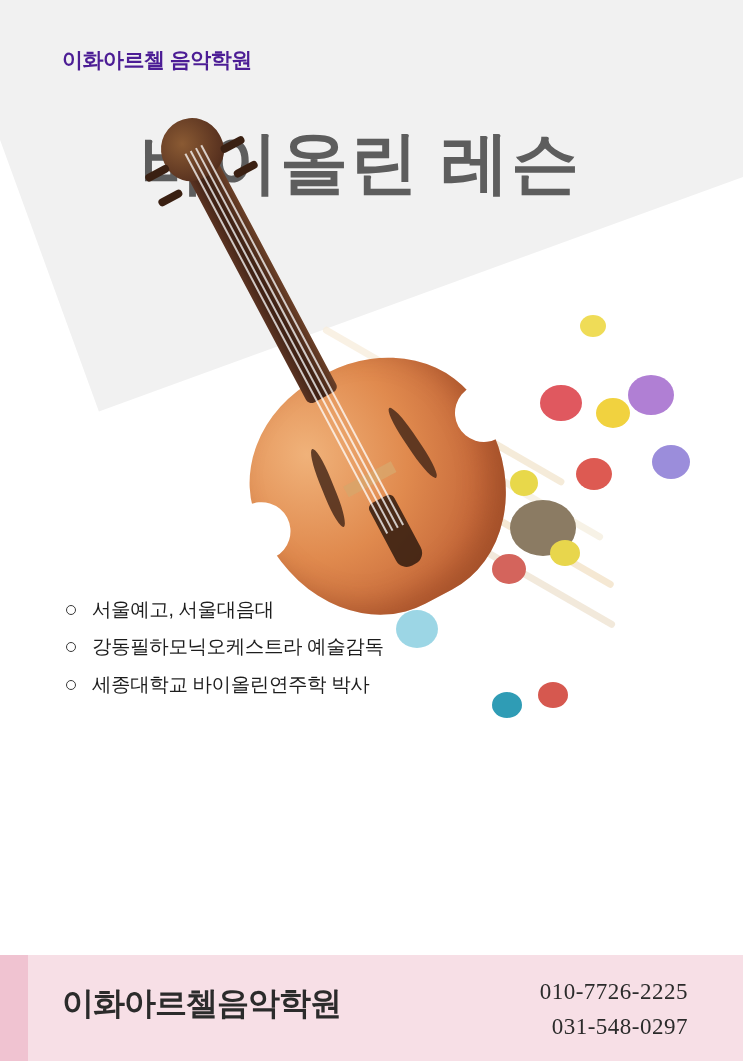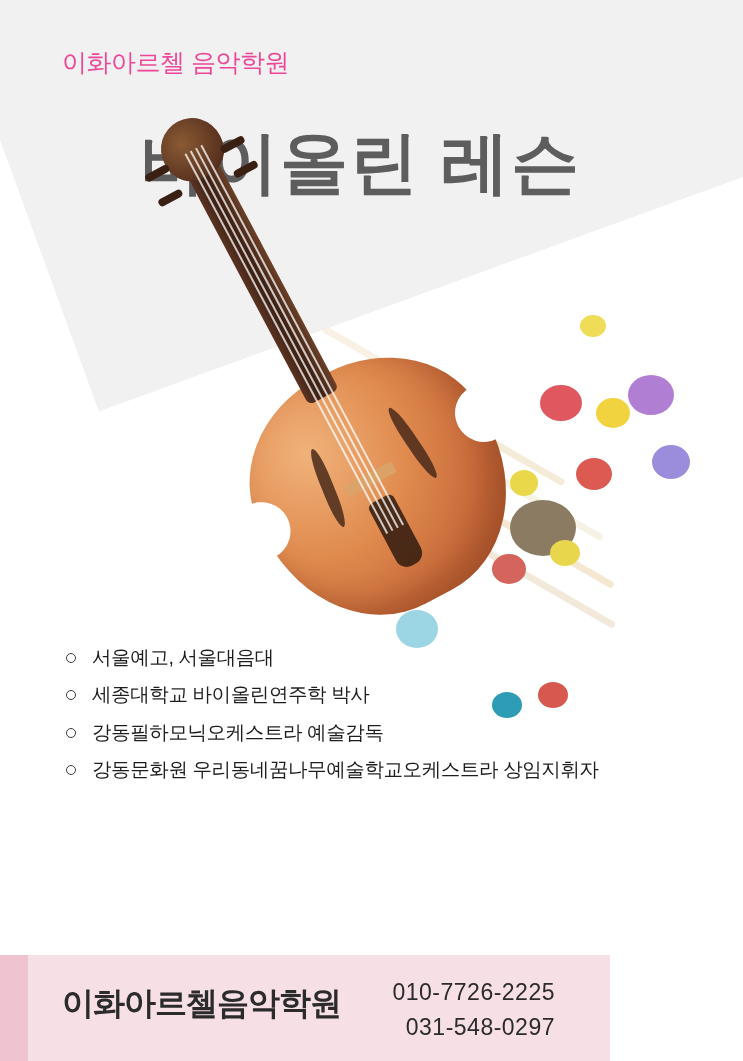--- a/index.html
+++ b/index.html
@@ -36,23 +36,23 @@
     width: 1200px;
     height: 400px;
     background: #ffffff;
   }
 
   
   .academy-name {
     position: absolute;
     left: 62px;
     top: 46px;
-    font-size: 25px;
-    font-weight: normal;
-    color: #ec4899;
+    font-size: 21px;
+    font-weight: bold;
+    color: #4c1d95;
     letter-spacing: -0.5px;
   }
   .main-title {
     position: absolute;
     left: 140px;
     top: 118px;
     font-size: 68px;
     font-weight: bold;
     color: #5d5d5d;
     letter-spacing: 2px;
@@ -174,21 +174,21 @@
     height: 7px;
     border-radius: 4px;
     transform: rotate(30deg);
     opacity: .8;
   }
 
   
   .features {
     position: absolute;
     left: 60px;
-    top: 644px;
+    top: 596px;
     width: 630px;
     list-style: none;
     margin: 0;
     padding: 0;
   }
   .features li {
     position: relative;
     padding-left: 32px;
     margin-bottom: 11px;
     font-size: 19.5px;
@@ -206,21 +206,21 @@
     border-radius: 50%;
     border: 1.6px solid #3a3a3a;
     background: #ffffff;
   }
 
   
   .footer {
     position: absolute;
     left: 0;
     bottom: 0;
-    width: 610px;
+    width: 743px;
     height: 106px;
     background: #f7dfe6;
   }
   .footer-accent {
     position: absolute;
     left: 0;
     top: 0;
     width: 28px;
     height: 106px;
     background: #f0c3d1;
@@ -233,20 +233,21 @@
     font-weight: bold;
     color: #2b2b2b;
     letter-spacing: -1px;
   }
   .footer-phones {
     position: absolute;
     right: 55px;
     top: 20px;
     text-align: right;
     color: #2b2b2b;
+    font-family: Liberation Serif, serif;
   }
   .footer-phones div {
     font-size: 23px;
     line-height: 1.5;
     letter-spacing: 0.5px;
   }
 </style>
 </head>
 <body>
 
@@ -301,23 +302,22 @@
       <div class="peg" style="left:142px; top:-162px;"></div>
       <div class="string" style="left:108px;"></div>
       <div class="string" style="left:114px;"></div>
       <div class="string" style="left:120px;"></div>
       <div class="string" style="left:126px;"></div>
     </div>
   </div>
 
   <ul class="features">
     <li>서울예고, 서울대음대</li>
+    <li>강동필하모닉오케스트라 예술감독</li>
     <li>세종대학교 바이올린연주학 박사</li>
-    <li>강동필하모닉오케스트라 예술감독</li>
-    <li>강동문화원 우리동네꿈나무예술학교오케스트라 상임지휘자</li>
   </ul>
 
   <div class="footer">
     <div class="footer-accent"></div>
     <div class="footer-name">이화아르첼음악학원</div>
     <div class="footer-phones">
       <div>010-7726-2225</div>
       <div>031-548-0297</div>
     </div>
   </div>

